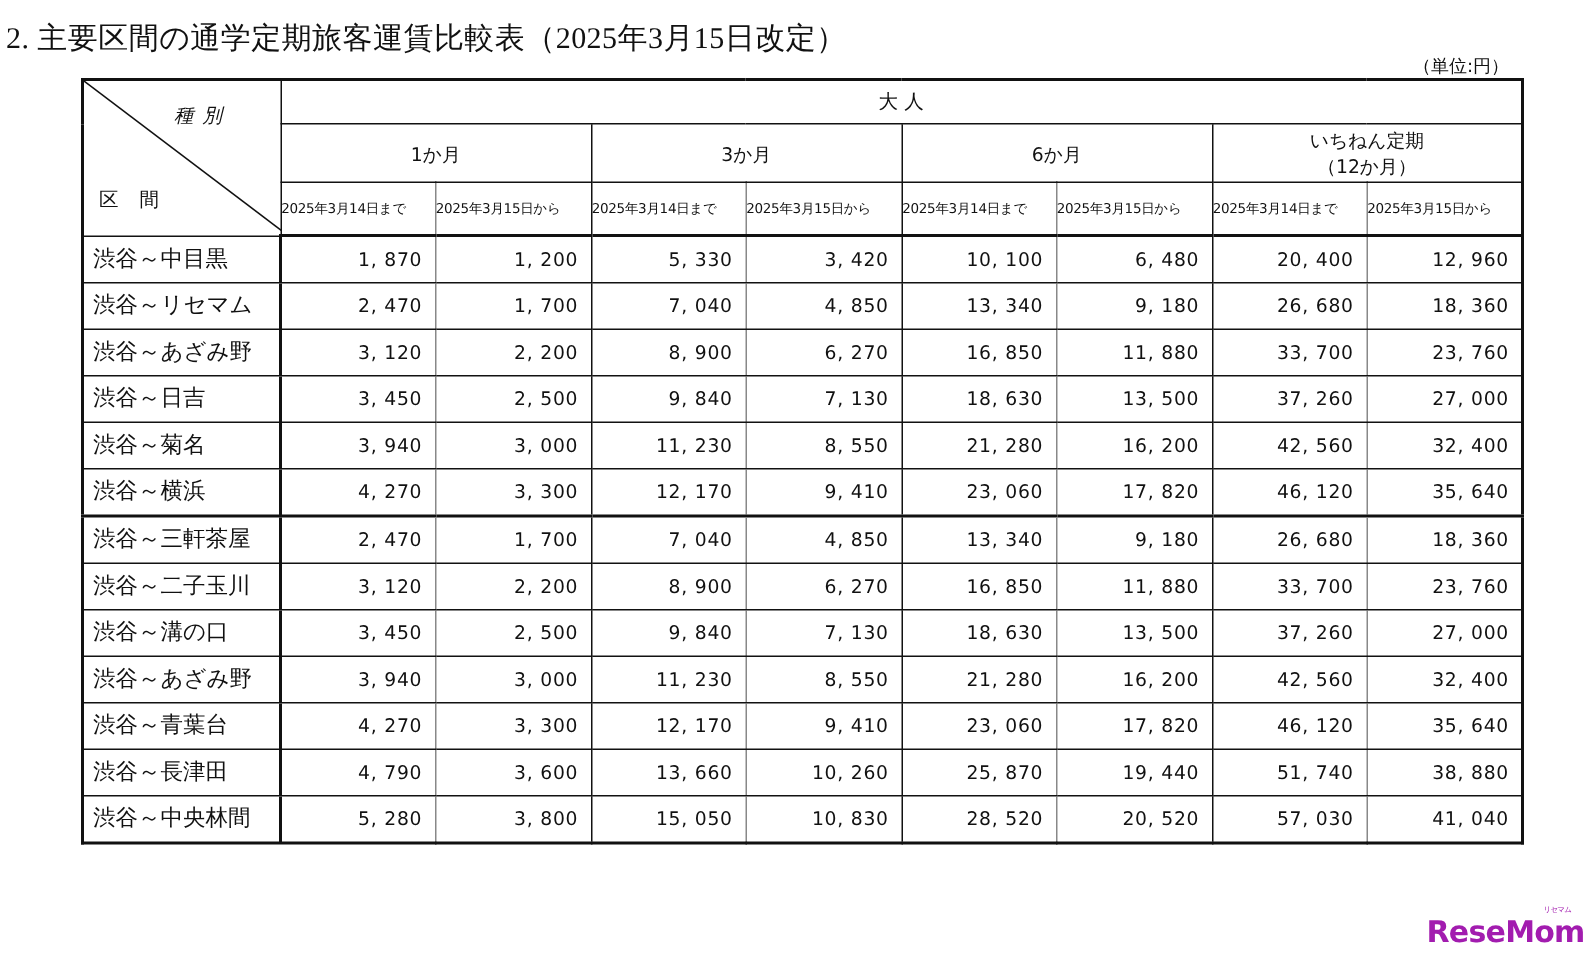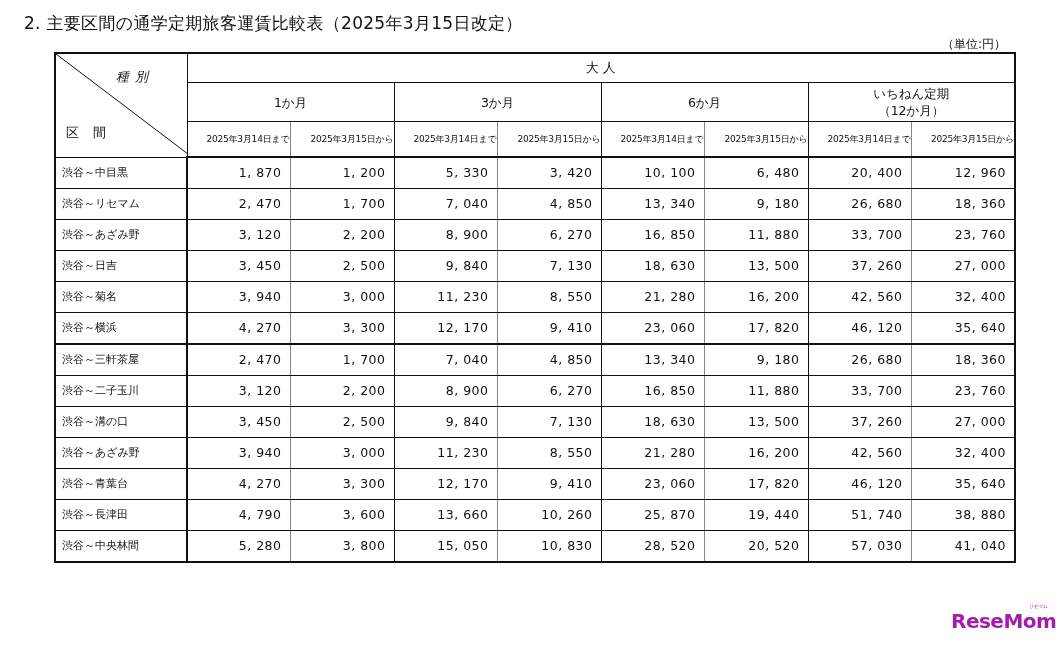--- a/index.html
+++ b/index.html
@@ -1,31 +1,31 @@
 <!DOCTYPE html>
 <html><head>
 <meta charset="utf-8">
 <style>
   html, body { margin:0; padding:0; background:#ffffff; }
   body { width:1063px; height:645px; position:relative; overflow:hidden;
          font-family:"DejaVu Sans", "Liberation Sans", sans-serif; color:#111; }
-  .title { position:absolute; left:24px; top:12px; font-size:17px; letter-spacing:0.3px; }
+  .title { position:absolute; left:4px; top:12px; font-size:20px; letter-spacing:0.3px;font-family:Liberation Serif, serif; }
   .unit { position:absolute; left:942px; top:36px; font-size:12px; }
   table.fare { position:absolute; left:54px; top:52px; border-collapse:collapse;
                border:2.5px solid #111; table-layout:fixed; }
   table.fare td, table.fare th { border:1px solid #111; padding:0; font-weight:normal; }
   th.grp { font-size:13px; height:28px; text-align:center; }
   th.period { font-size:12.5px; height:38px; text-align:center; line-height:17px; }
-  th.date { font-size:9px; height:34px; text-align:right; letter-spacing:-0.2px; }
+  th.date { font-size:9px; height:34px; text-align:left; letter-spacing:-0.2px; }
   th.corner { position:relative; border-right:2px solid #111; }
   .corner svg { position:absolute; left:0; top:0; }
   .corner .k1 { position:absolute; left:60px; top:14px; font-size:13px; letter-spacing:6px;font-style:italic; }
   .corner .k2 { position:absolute; left:10px; top:70px; font-size:13px; letter-spacing:14px; }
   tr.hdr-last th { border-bottom:2.5px solid #111; }
-  td.name { font-size:11px; padding-left:6px !important; height:30px; border-right:2px solid #111 !important; }
+  td.name { font-size:15px; padding-left:6px !important; height:30px; border-right:2px solid #111 !important; }
   td.num { font-size:12.5px; text-align:right; padding-right:8px !important; letter-spacing:0.5px; }
   td.sep-light { border-right-color:#888 !important; }
   tr.group-break td { border-top:2.5px solid #111; }
   .logo { position:absolute; left:951px; top:609px; font-family:"DejaVu Sans", sans-serif;
           font-weight:bold; font-size:20px; color:#a21caf; letter-spacing:-0.5px; }
   .logo small { position:absolute; left:78px; top:-6px; font-size:5px; font-weight:normal; }
 </style>
 </head>
 <body>
 

